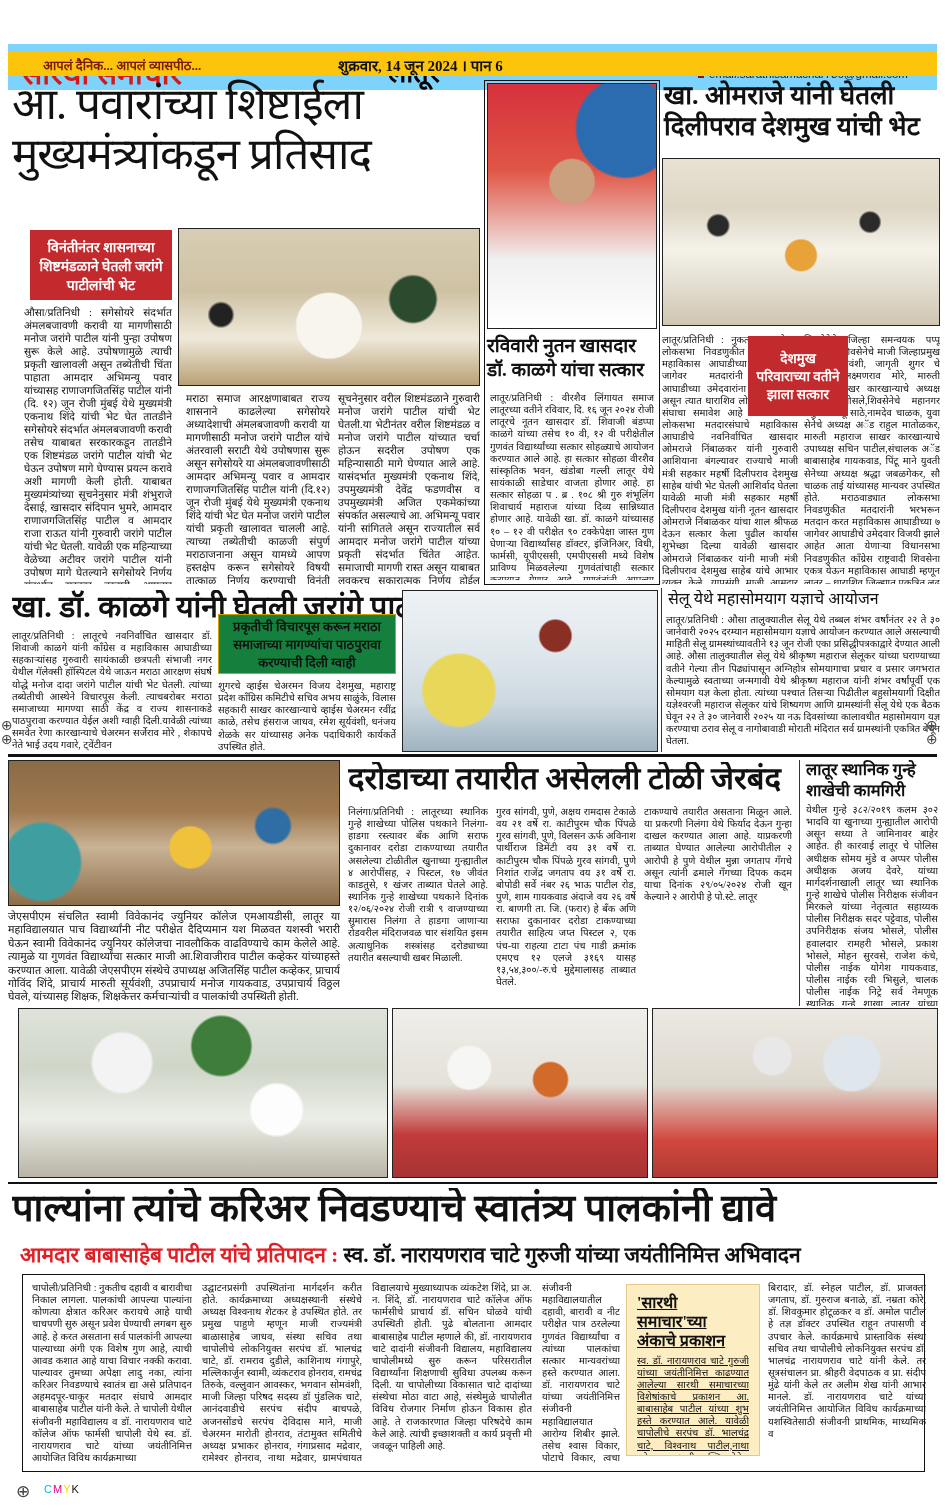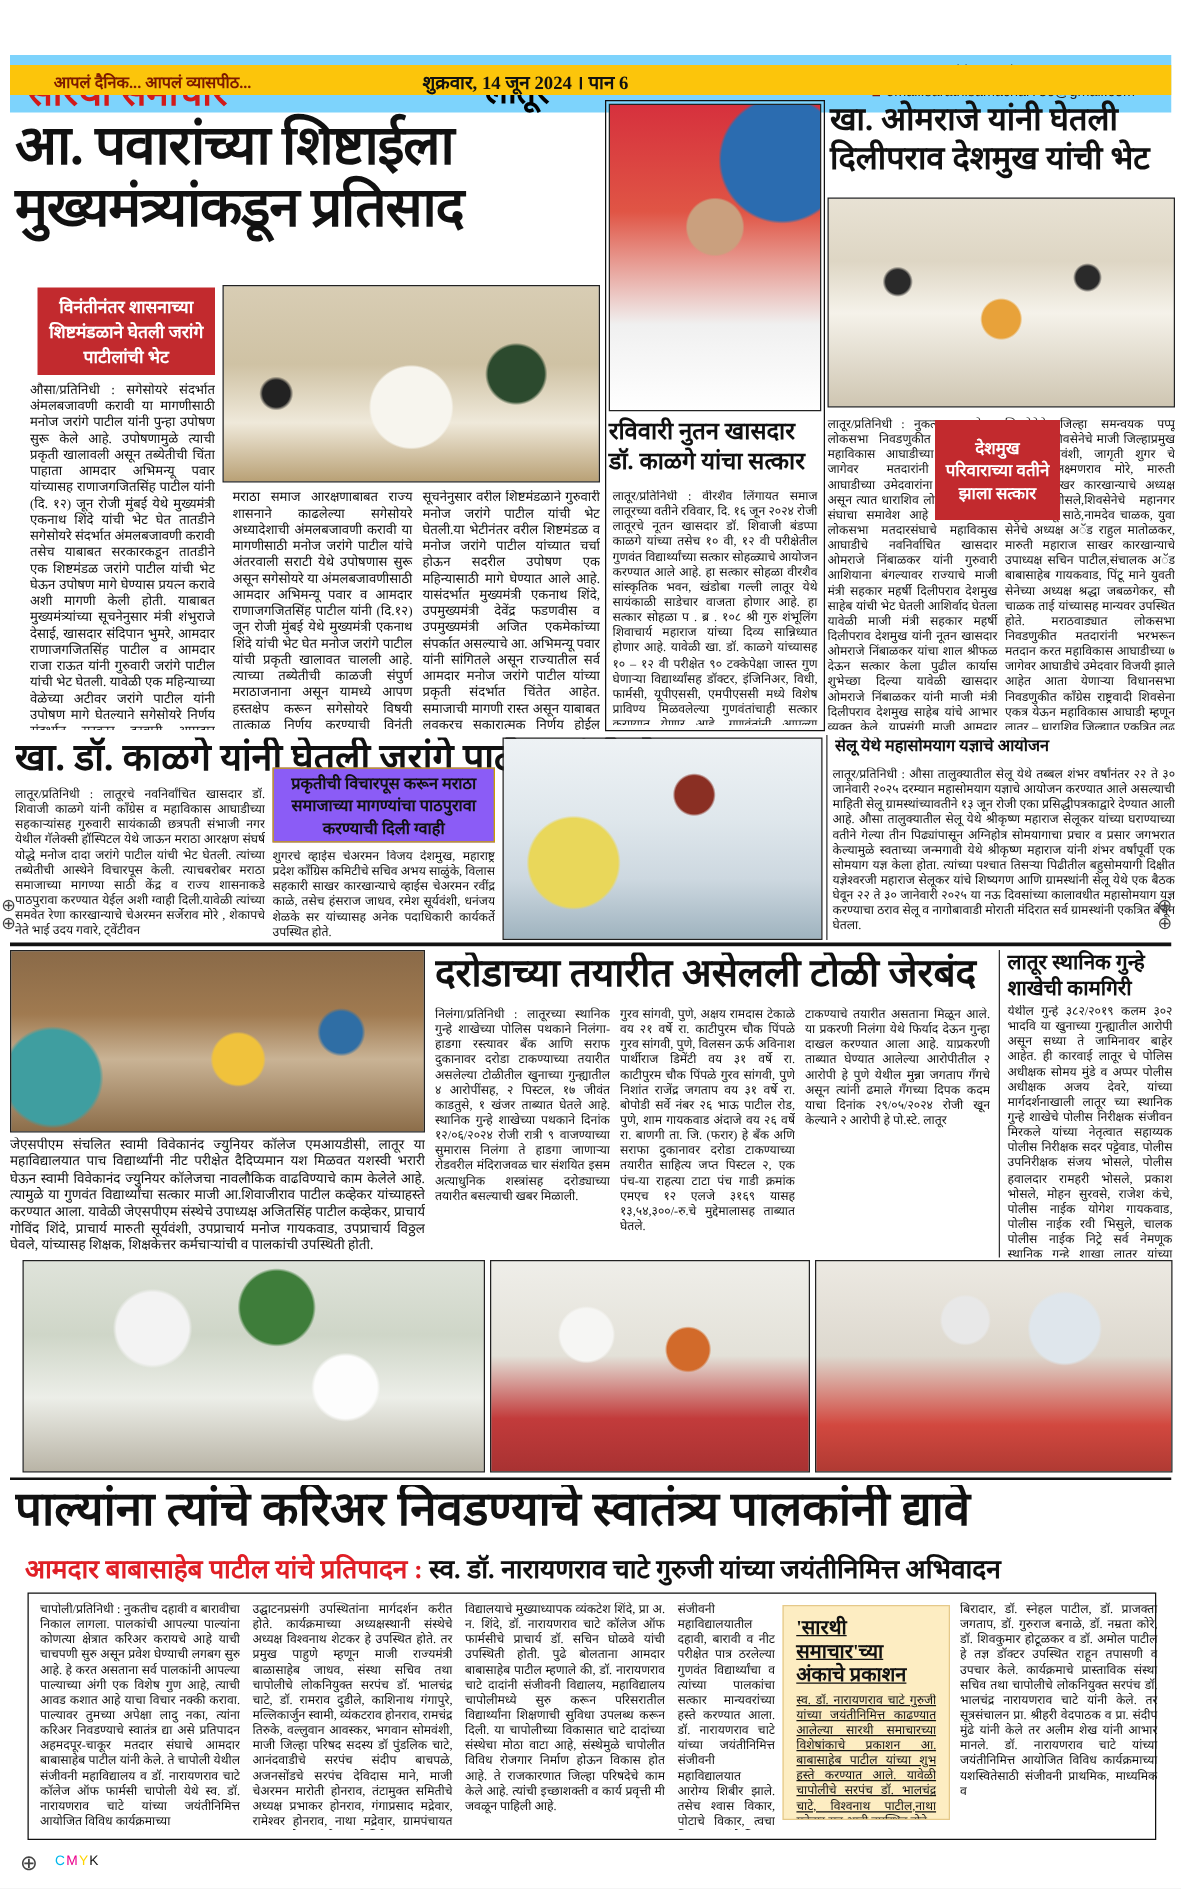--- a/index.html
+++ b/index.html
@@ -4,40 +4,40 @@
 <style>
   html,body{margin:0;padding:0;background:#e8e8e8;}
   .page{position:relative;width:945px;height:1511px;background:#ffffff;
         font-family:"Liberation Serif","DejaVu Serif",serif;color:#111;overflow:hidden;}
   .abs{position:absolute;box-sizing:border-box;}
   .just{text-align:justify;font-size:10.5px;line-height:1.24;overflow:hidden;}
   .small{font-size:9.8px;}
   .center{text-align:left;}
   .photo{border:1px solid #222;}
   .redbox{background:#c22a2e;color:#fff;font-weight:bold;display:flex;align-items:center;justify-content:center;text-align:center;padding:4px;}
-  .ybox{background:#8b5cf6;color:#111;font-weight:bold;display:flex;align-items:center;justify-content:center;text-align:center;padding:4px;border:1px solid #caa000;}
+  .ybox{background:#15803d;color:#111;font-weight:bold;display:flex;align-items:center;justify-content:center;text-align:center;padding:4px;border:1px solid #caa000;}
   .paleybox{background:#fdedc2;border:1px solid #e5c98a;padding:8px 10px;overflow:hidden;}
   .rule-h{background:#111;}
   .rule-v{background:#333;width:1px;}
   .sq{width:6px;height:6px;background:#7c1a1a;display:inline-block;margin-right:5px;}
   .cross{color:#444;font-size:14px;line-height:1.0;font-family:"DejaVu Sans",sans-serif;}
   
   .cream{background:#7dd3fc;margin-top:40px;}
   .goldband{background:#fcc50b;}
   .mast{font-size:30px;font-weight:900;color:#d11a1a;letter-spacing:0;}
   .cityname{font-size:27px;font-weight:900;color:#000;}
   .contact{font-size:11.5px;font-family:"Liberation Sans",sans-serif;color:#222;line-height:1.5;}
   .tagline{font-size:13px;font-weight:bold;color:#7c1a00;}
   .dateline{font-size:15px;font-weight:bold;color:#111;}
   
-  .h-main{font-size:44px;line-height:1.13;font-weight:700;letter-spacing:-1px;margin-top:12px;}
+  .h-main{font-size:44px;line-height:1.13;font-weight:400;letter-spacing:-1px;}
   .h-mid{font-size:26px;line-height:1.2;font-weight:900;}
   .h-sat{font-size:19px;line-height:1.25;font-weight:900;}
   .h-band2{font-size:30px;line-height:1.1;font-weight:900;white-space:nowrap;overflow:hidden;}
-  .h-selu{font-size:13px;line-height:1.15;font-weight:700;white-space:nowrap;overflow:hidden;}
+  .h-selu{font-size:16px;line-height:1.15;font-weight:400;white-space:nowrap;overflow:hidden;}
   .h-daroda{font-size:31px;line-height:1.1;font-weight:900;white-space:nowrap;overflow:hidden;}
   .h-lcb{font-size:16.5px;line-height:1.25;font-weight:900;}
   .h-career{font-size:38px;line-height:1.1;font-weight:900;white-space:nowrap;overflow:hidden;}
   .subhead{font-size:21px;font-weight:900;}
   .subhead .r{color:#e01f26;}
   .pubtitle{font-size:16px;font-weight:900;line-height:1.2;}
   
   .ph-cm{background:radial-gradient(circle at 78% 45%,#2c4a2e 0 9%,transparent 10%),radial-gradient(circle at 14% 55%,#222 0 4%,transparent 5%),radial-gradient(circle at 50% 62%,#f7f5ee 0 18%,transparent 19%),linear-gradient(180deg,#d8cdb4 0%,#cfc2a4 40%,#efe9da 70%,#b9a176 100%);}
   .ph-kalge{background:radial-gradient(circle at 50% 40%,#caa07e 0 13%,transparent 14%),radial-gradient(circle at 82% 18%,#2b6cb0 0 20%,transparent 21%),linear-gradient(180deg,#d6313d 0%,#e05545 35%,#f0f0f0 72%,#ffffff 100%);}
   .ph-omraje{background:radial-gradient(circle at 50% 58%,#e8a23a 0 9%,transparent 10%),radial-gradient(circle at 20% 40%,#2a2a2a 0 4%,transparent 5%),radial-gradient(circle at 75% 38%,#2a2a2a 0 4%,transparent 5%),linear-gradient(180deg,#e8e2d4 0%,#ded6c4 30%,#f5f2ea 55%,#cfc6b2 100%);}

